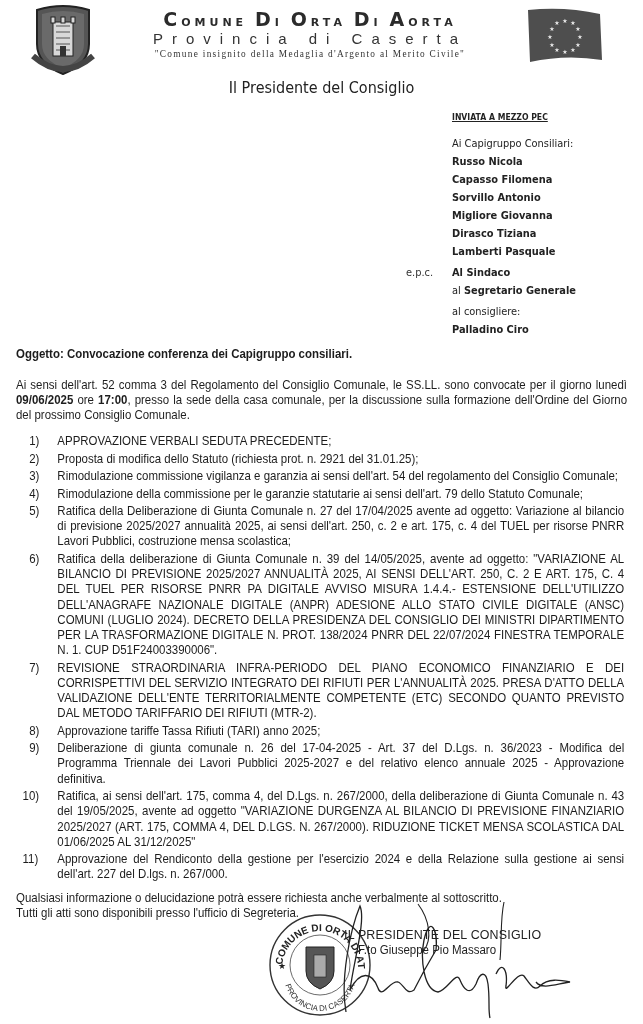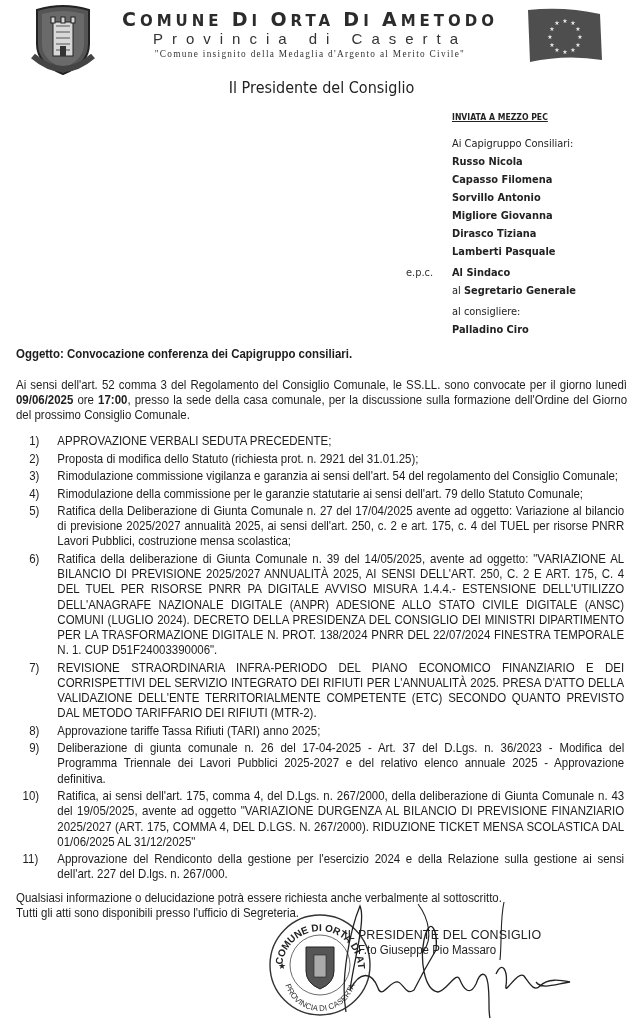--- a/index.html
+++ b/index.html
@@ -5,21 +5,21 @@
     html, body { margin:0; padding:0; background:#ffffff; }
     body { width:643px; height:1024px; position:relative; overflow:hidden; color:#1c1c1c;
            font-family:"Liberation Sans", sans-serif; }
     .abs { position:absolute; }
 
     
     .crest { left:31px; top:4px; width:64px; height:74px; }
     .euflag { left:524px; top:6px; width:82px; height:58px; }
     .title-main { left:100px; top:8px; width:420px; text-align:center;
       font-family:"DejaVu Sans", sans-serif; font-weight:bold; font-size:19px; letter-spacing:4px; color:#2b2b2b; }
-    .title-main .sm { font-size:15px; }
+    .title-main .sm { font-size:11px; }
     .title-sub { left:100px; top:30px; width:420px; text-align:center; font-size:15px; letter-spacing:9px; color:#333; }
     .title-motto { left:100px; top:49px; width:420px; text-align:center;
       font-family:"Liberation Serif", serif; font-size:9.3px; letter-spacing:1.3px; color:#333; }
     .presidente { left:0; top:78px; width:643px; text-align:center; font-family:"DejaVu Sans", sans-serif;
       font-size:16px; color:#222; transform:scaleX(0.9); }
 
     
     .rcp { font-family:"DejaVu Sans", sans-serif; font-size:11.2px; color:#222; left:452px; transform-origin:left; transform:scaleX(0.88); white-space:nowrap; }
     .rcp.b { font-weight:bold; }
     .pec { font-size:8.8px; font-weight:bold; text-decoration:underline; }
@@ -49,21 +49,21 @@
   <path d="M11 10 Q32 4 53 10 L53 40 Q53 56 32 64 Q11 56 11 40 Z" fill="#6a6a6a"></path>
   <rect x="22" y="18" width="20" height="34" fill="#d8d8d8" stroke="#222"></rect>
   <rect x="20" y="13" width="4" height="6" fill="#d8d8d8" stroke="#222"></rect>
   <rect x="30" y="13" width="4" height="6" fill="#d8d8d8" stroke="#222"></rect>
   <rect x="40" y="13" width="4" height="6" fill="#d8d8d8" stroke="#222"></rect>
   <path d="M25 22h14M25 28h14M25 34h14M25 40h14M25 46h14" stroke="#555" stroke-width="1"></path>
   <rect x="29" y="42" width="6" height="10" fill="#333"></rect>
   <path d="M2 52 Q32 78 62 52" fill="none" stroke="#444" stroke-width="6"></path>
 </svg>
 
-<div class="abs title-main"><span>C</span><span class="sm">OMUNE </span><span>D</span><span class="sm">I </span><span>O</span><span class="sm">RTA </span><span>D</span><span class="sm">I </span><span>A</span><span class="sm">METODO</span></div>
+<div class="abs title-main"><span>C</span><span class="sm">OMUNE </span><span>D</span><span class="sm">I </span><span>O</span><span class="sm">RTA </span><span>D</span><span class="sm">I </span><span>A</span><span class="sm">ORTA</span></div>
 <div class="abs title-sub">Provincia di Caserta</div>
 <div class="abs title-motto">"Comune insignito della Medaglia d'Argento al Merito Civile"</div>
 
 <svg class="abs euflag" viewBox="0 0 82 58">
   <path d="M4 4 Q40 0 76 8 L78 54 Q42 48 6 56 Z" fill="#4e4e4e"></path>
   <g fill="#e8e8e8" font-size="6" font-family="DejaVu Sans, sans-serif" text-anchor="middle">
     <text x="41" y="17">★</text>
       <text x="49" y="19">★</text>
       <text x="54" y="25">★</text>
       <text x="56" y="33">★</text>

